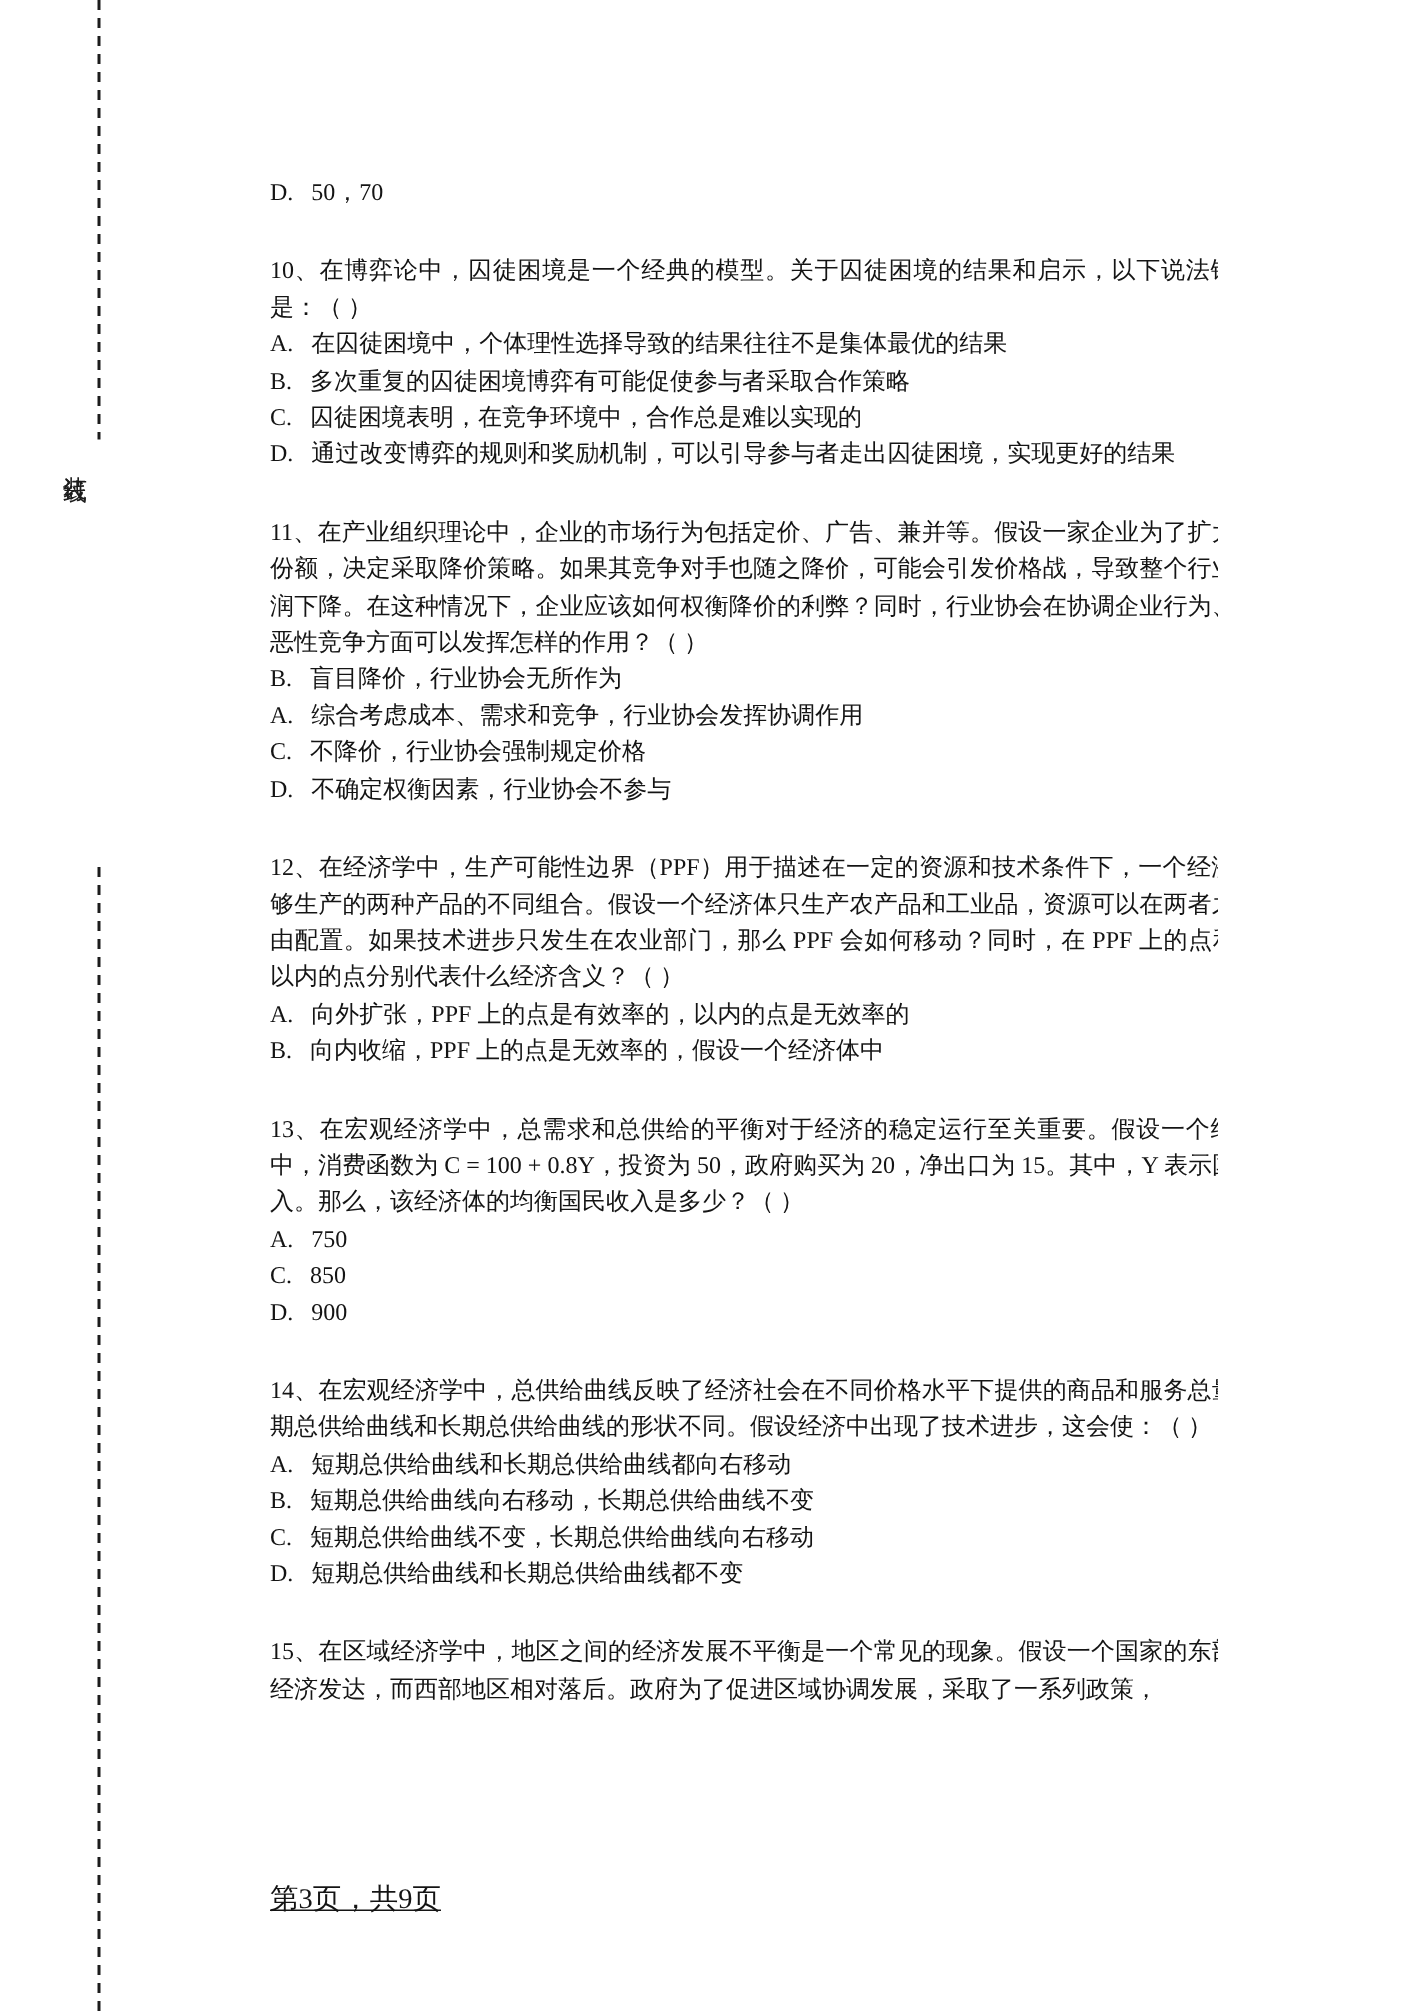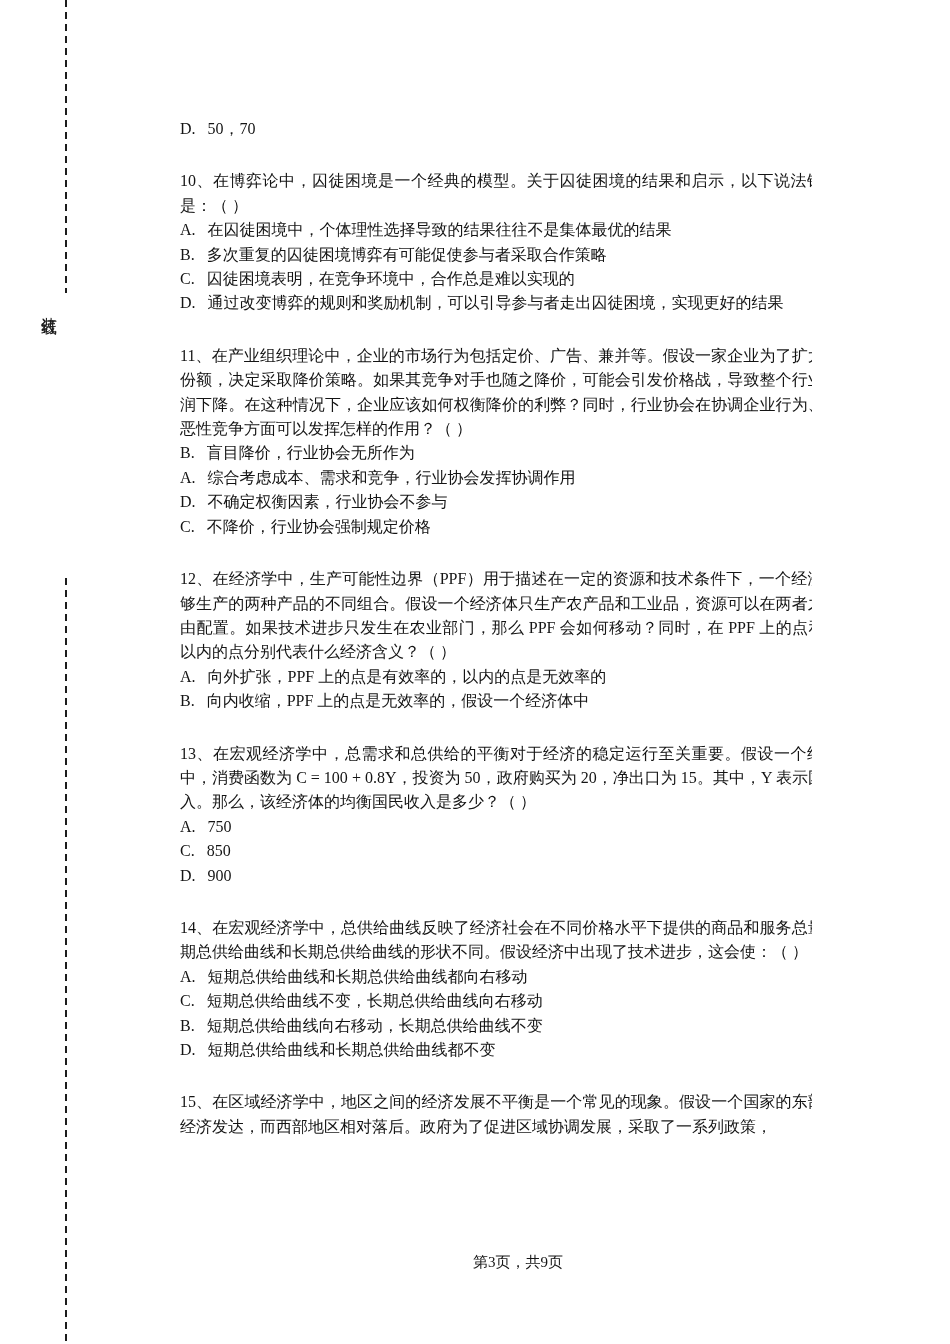--- a/index.html
+++ b/index.html
@@ -51,23 +51,23 @@
   .question { margin: 0 0 28px 0; }
   .question:last-child { margin-bottom: 0; }
   .stem { margin: 0; }
   .option { margin: 0; }
   .opt-label { margin-right: 12px; }
   .footer {
     position: absolute;
     top: 1253px;
     left: 180px;
     width: 676px;
-    text-align: center;
-    font-size: 15px;
+    font-size: 19px;
     color: #141414;
+    text-decoration: underline;
   }
 </style>
 </head>
 <body>
 
 <div class="page">
 
   <div class="dash dash-top"></div>
   <div class="binding-label">装订线</div>
   <div class="dash dash-bottom"></div>
@@ -83,42 +83,42 @@
       <div class="option"><span class="opt-label">A.</span><span class="opt-text">在囚徒困境中，个体理性选择导致的结果往往不是集体最优的结果</span></div>
       <div class="option"><span class="opt-label">B.</span><span class="opt-text">多次重复的囚徒困境博弈有可能促使参与者采取合作策略</span></div>
       <div class="option"><span class="opt-label">C.</span><span class="opt-text">囚徒困境表明，在竞争环境中，合作总是难以实现的</span></div>
       <div class="option"><span class="opt-label">D.</span><span class="opt-text">通过改变博弈的规则和奖励机制，可以引导参与者走出囚徒困境，实现更好的结果</span></div>
     </div>
 
     <div class="question">
       <div class="stem">11、在产业组织理论中，企业的市场行为包括定价、广告、兼并等。假设一家企业为了扩大市场份额，决定采取降价策略。如果其竞争对手也随之降价，可能会引发价格战，导致整个行业的利润下降。在这种情况下，企业应该如何权衡降价的利弊？同时，行业协会在协调企业行为、避免恶性竞争方面可以发挥怎样的作用？（ ）</div>
       <div class="option"><span class="opt-label">B.</span><span class="opt-text">盲目降价，行业协会无所作为</span></div>
       <div class="option"><span class="opt-label">A.</span><span class="opt-text">综合考虑成本、需求和竞争，行业协会发挥协调作用</span></div>
+      <div class="option"><span class="opt-label">C.</span><span class="opt-text">不降价，行业协会强制规定价格</span></div>
       <div class="option"><span class="opt-label">D.</span><span class="opt-text">不确定权衡因素，行业协会不参与</span></div>
-      <div class="option"><span class="opt-label">C.</span><span class="opt-text">不降价，行业协会强制规定价格</span></div>
     </div>
 
     <div class="question">
       <div class="stem">12、在经济学中，生产可能性边界（PPF）用于描述在一定的资源和技术条件下，一个经济体能够生产的两种产品的不同组合。假设一个经济体只生产农产品和工业品，资源可以在两者之间自由配置。如果技术进步只发生在农业部门，那么 PPF 会如何移动？同时，在 PPF 上的点和 PPF 以内的点分别代表什么经济含义？（ ）</div>
       <div class="option"><span class="opt-label">A.</span><span class="opt-text">向外扩张，PPF 上的点是有效率的，以内的点是无效率的</span></div>
       <div class="option"><span class="opt-label">B.</span><span class="opt-text">向内收缩，PPF 上的点是无效率的，假设一个经济体中</span></div>
     </div>
 
     <div class="question">
       <div class="stem">13、在宏观经济学中，总需求和总供给的平衡对于经济的稳定运行至关重要。假设一个经济体中，消费函数为 C = 100 + 0.8Y，投资为 50，政府购买为 20，净出口为 15。其中，Y 表示国民收入。那么，该经济体的均衡国民收入是多少？（ ）</div>
       <div class="option"><span class="opt-label">A.</span><span class="opt-text">750</span></div>
       <div class="option"><span class="opt-label">C.</span><span class="opt-text">850</span></div>
       <div class="option"><span class="opt-label">D.</span><span class="opt-text">900</span></div>
     </div>
 
     <div class="question">
       <div class="stem">14、在宏观经济学中，总供给曲线反映了经济社会在不同价格水平下提供的商品和服务总量。短期总供给曲线和长期总供给曲线的形状不同。假设经济中出现了技术进步，这会使：（ ）</div>
       <div class="option"><span class="opt-label">A.</span><span class="opt-text">短期总供给曲线和长期总供给曲线都向右移动</span></div>
+      <div class="option"><span class="opt-label">B.</span><span class="opt-text">短期总供给曲线向右移动，长期总供给曲线不变</span></div>
       <div class="option"><span class="opt-label">C.</span><span class="opt-text">短期总供给曲线不变，长期总供给曲线向右移动</span></div>
-      <div class="option"><span class="opt-label">B.</span><span class="opt-text">短期总供给曲线向右移动，长期总供给曲线不变</span></div>
       <div class="option"><span class="opt-label">D.</span><span class="opt-text">短期总供给曲线和长期总供给曲线都不变</span></div>
     </div>
 
     <div class="question">
       <div class="stem">15、在区域经济学中，地区之间的经济发展不平衡是一个常见的现象。假设一个国家的东部地区经济发达，而西部地区相对落后。政府为了促进区域协调发展，采取了一系列政策，</div>
     </div>
 
   </div>
 
   <div class="footer">第3页，共9页</div>

